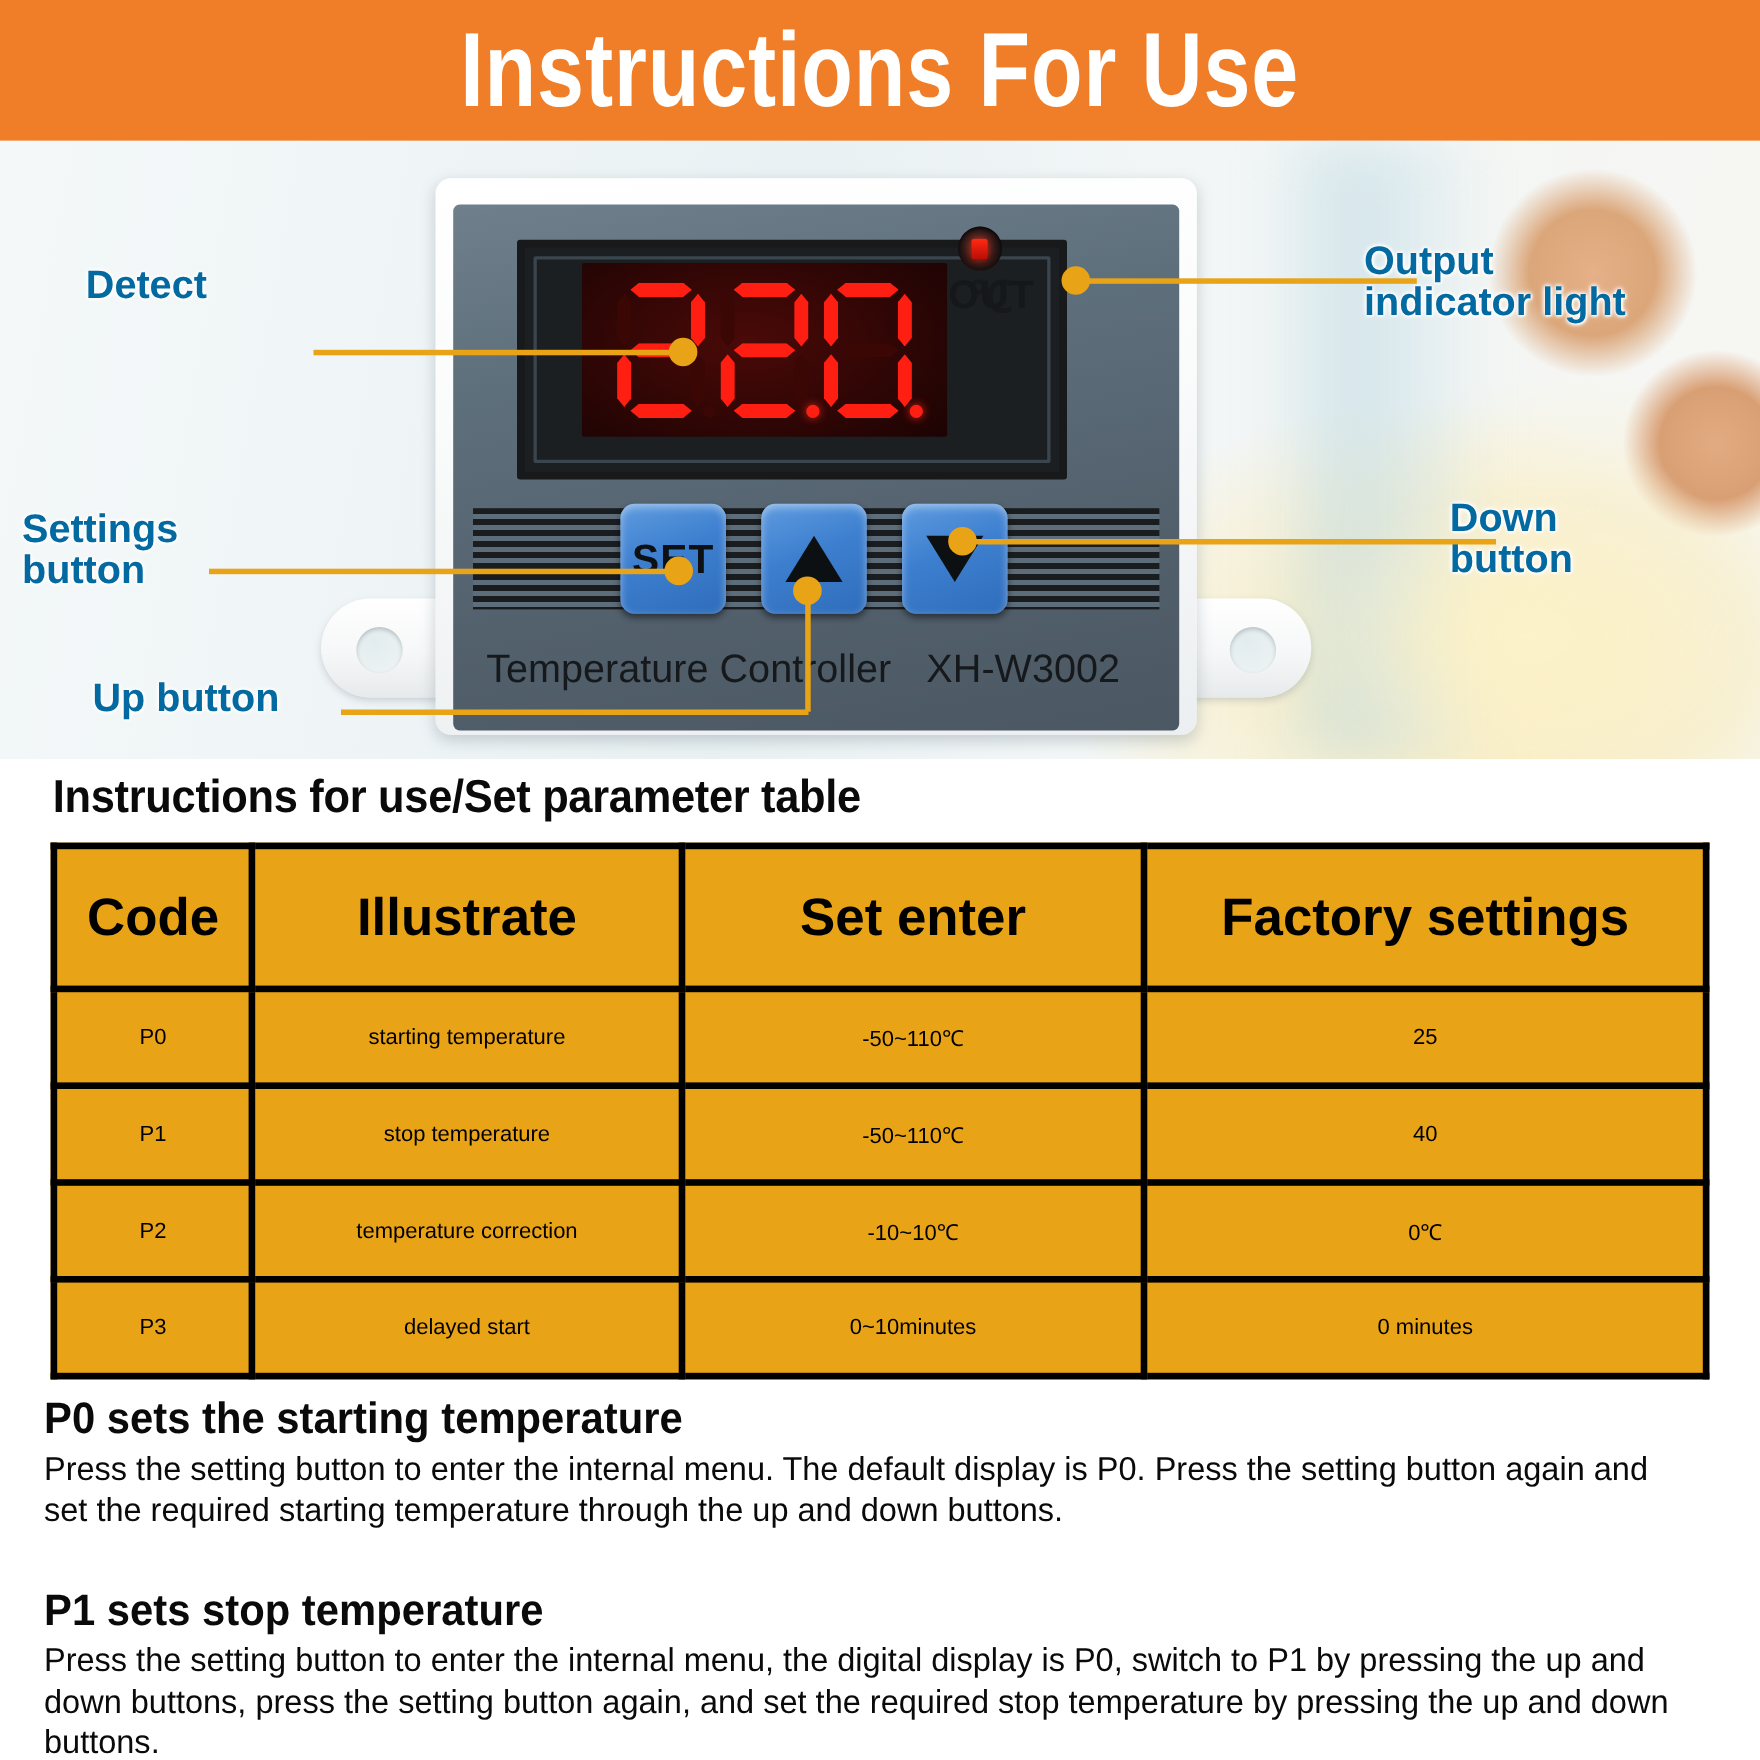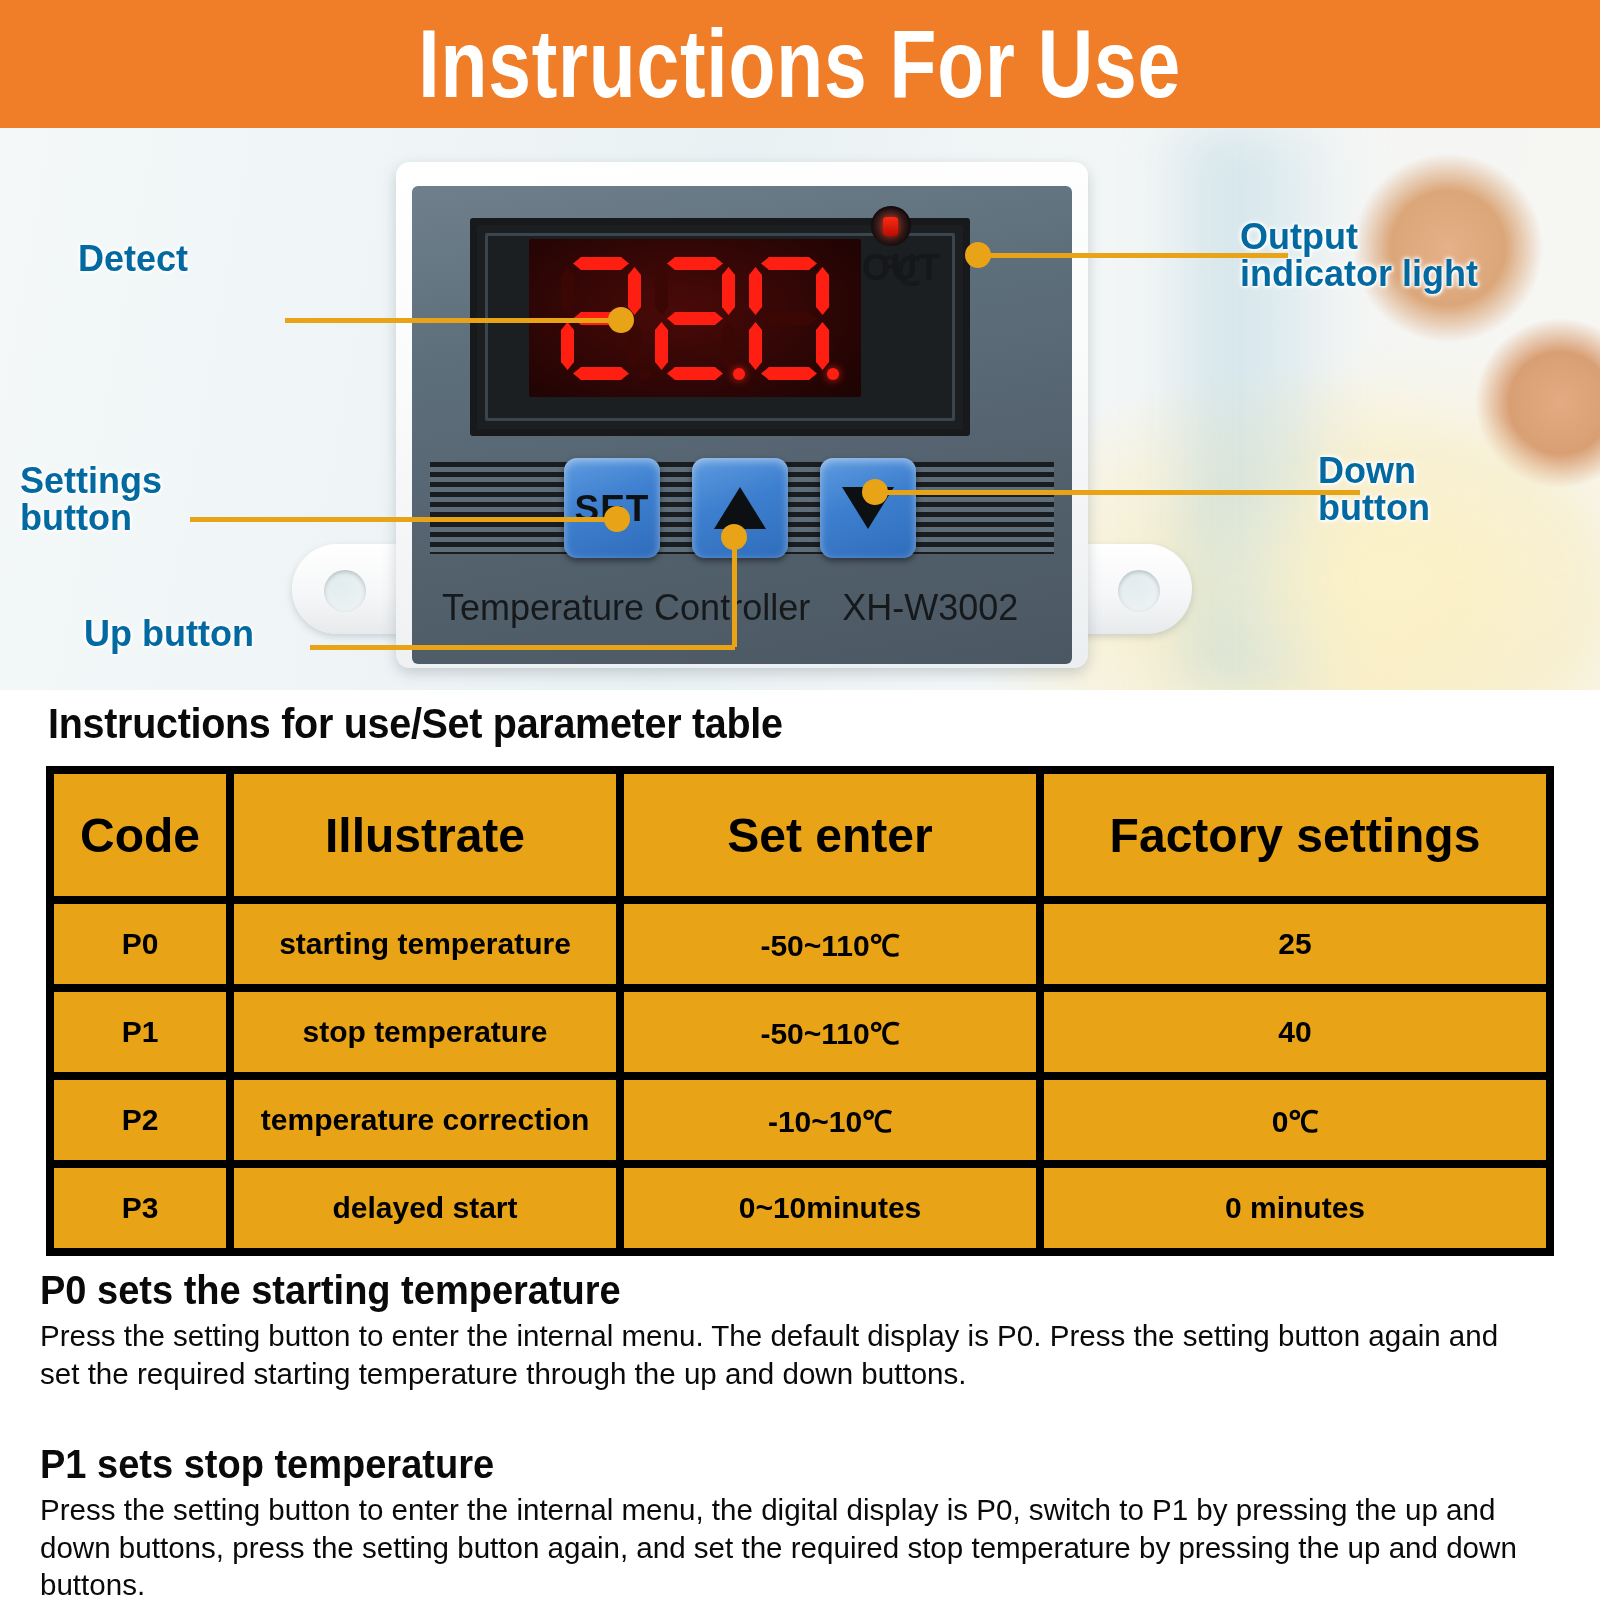--- a/index.html
+++ b/index.html
@@ -165,24 +165,24 @@
     font-size:42px; font-weight:bold; color:#0a0a0a; letter-spacing:-.3px;
     transform: scaleX(0.94); transform-origin: left center; white-space:nowrap;
   }
 
   table.param {
     position:absolute; left:46px; top:766px; width:1508px;
     border-collapse: collapse; table-layout: fixed;
     background:#e8a317;
   }
   table.param td, table.param th {
-    border: 8px solid #000000; color:#000; text-align:center; background:#e8a317;
+    border: 6px solid #000000; color:#000; text-align:center; background:#e8a317;
   }
   table.param th { font-size:48px; font-weight:bold; height:130px; padding:0 6px; }
-  table.param td { font-size:30px; font-weight:bold; height:88px; padding:0 6px; }
+  table.param td { font-size:20px; font-weight:normal; height:88px; padding:0 6px; }
   .c-code { width:12%; }  .c-illu { width:26%; }
   .c-rng  { width:28%; }  .c-fact { width:34%; }
 
   
   .blk { position:absolute; left:40px; width:1520px; }
   .blk h3 {
     font-size:40px; font-weight:bold; color:#0a0a0a;
     transform: scaleX(0.95); transform-origin:left center; white-space:nowrap;
     margin-bottom: 4px;
   }

